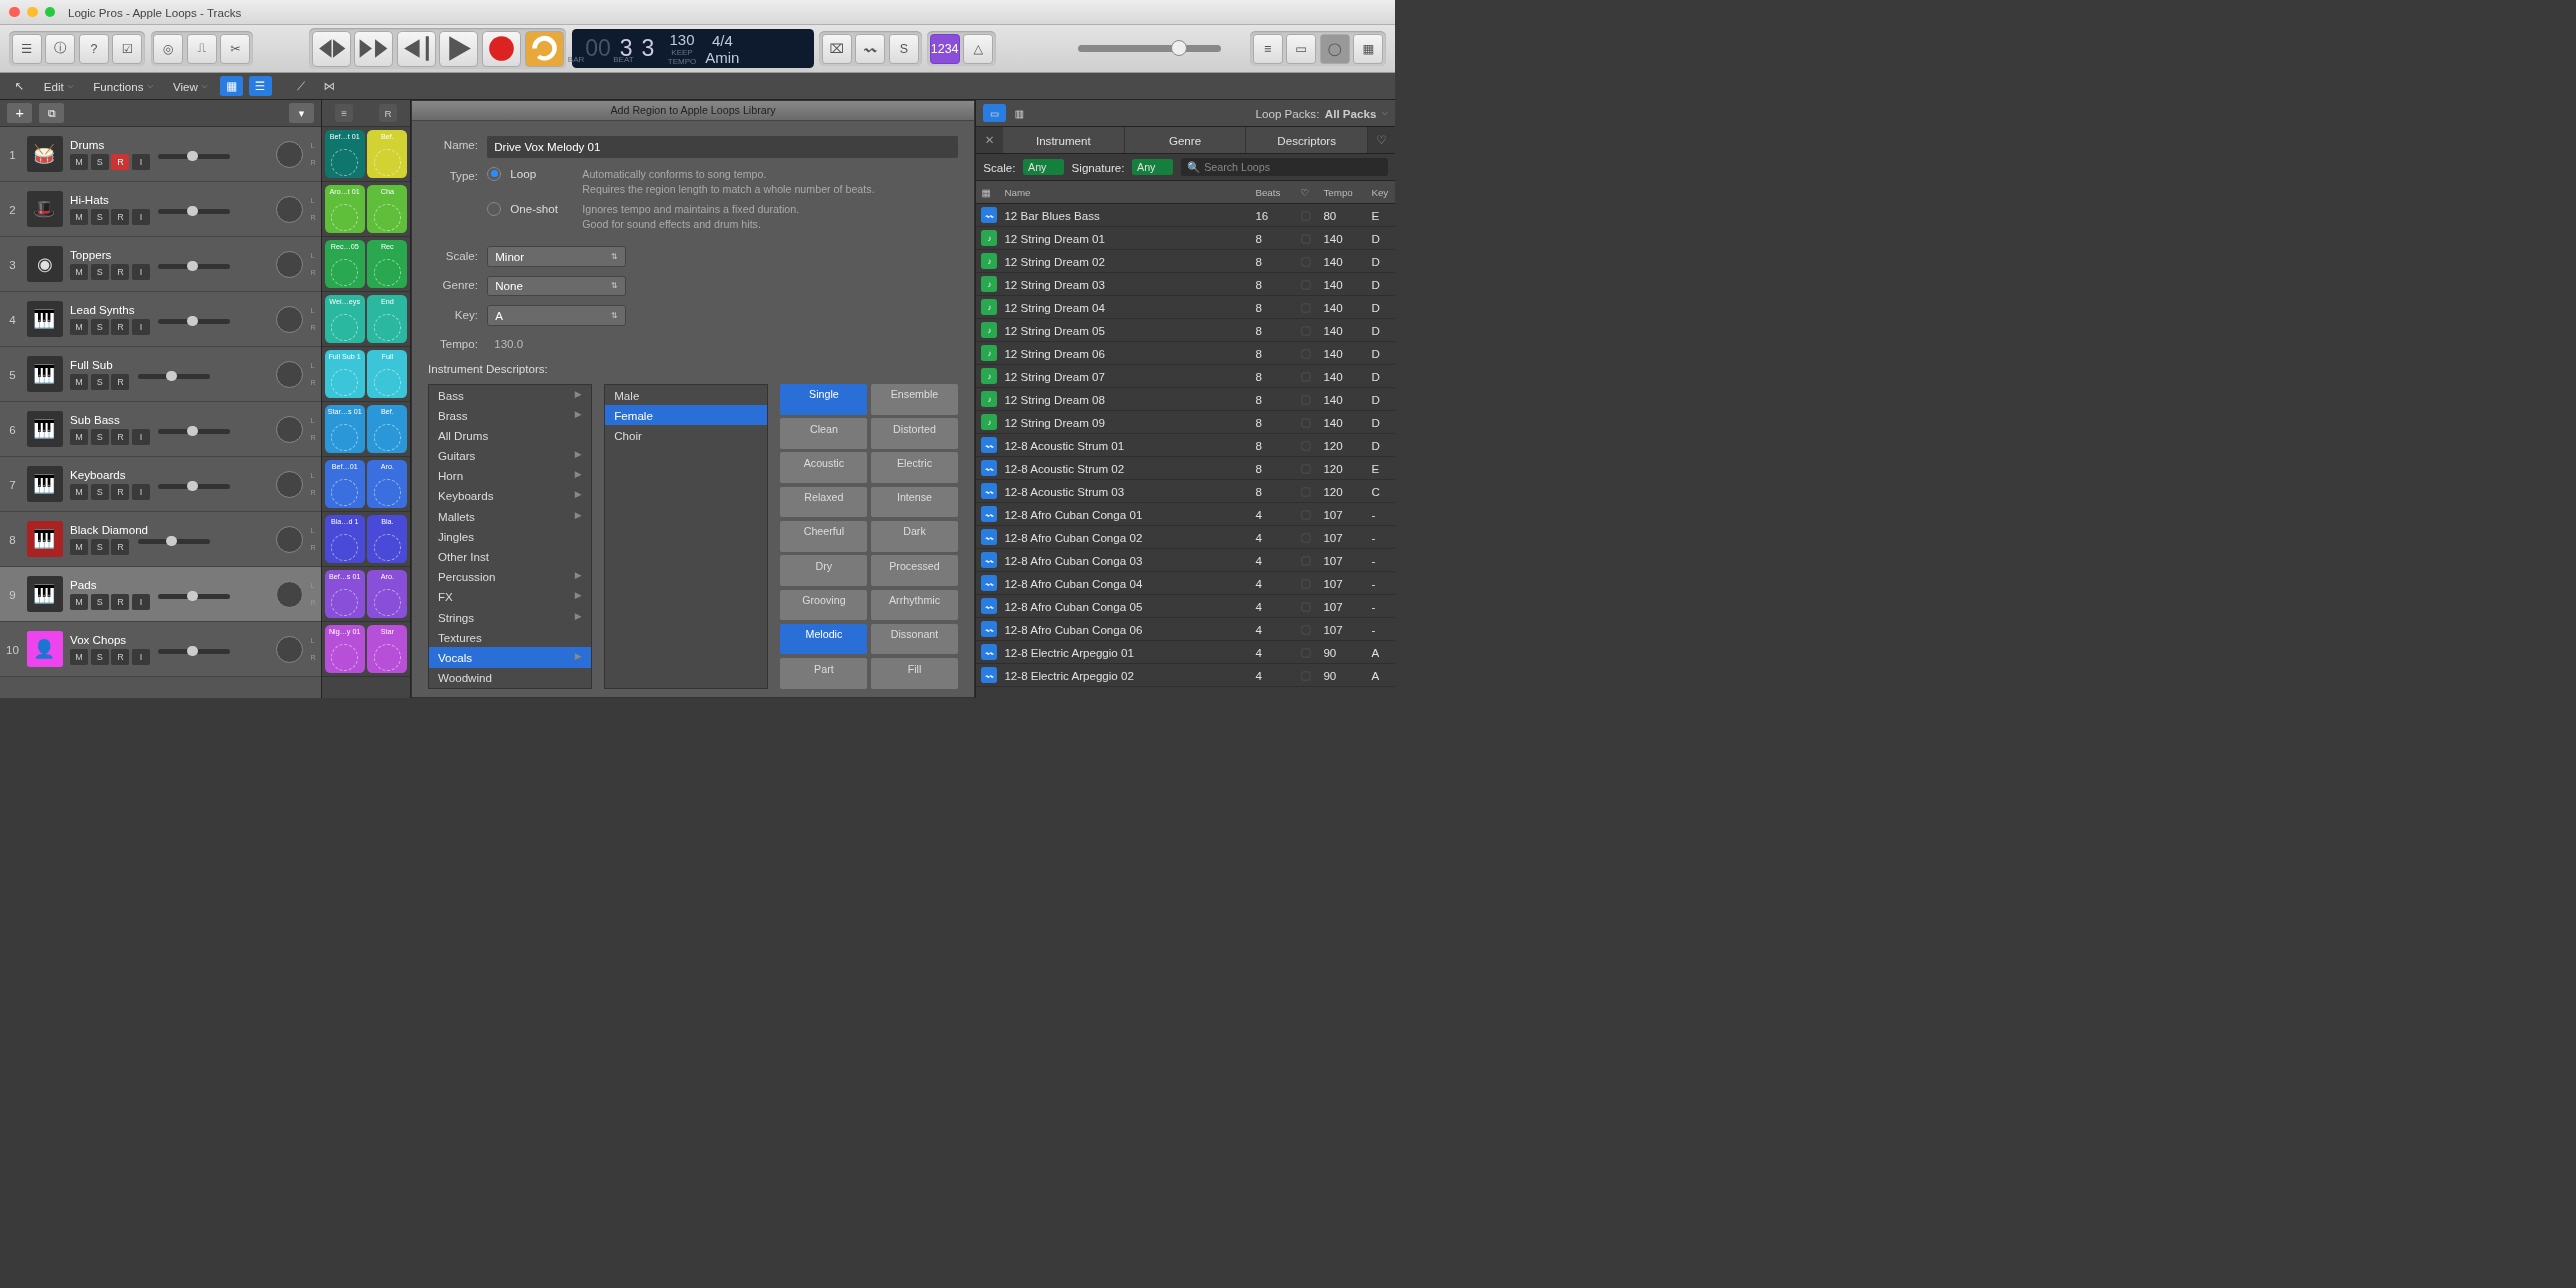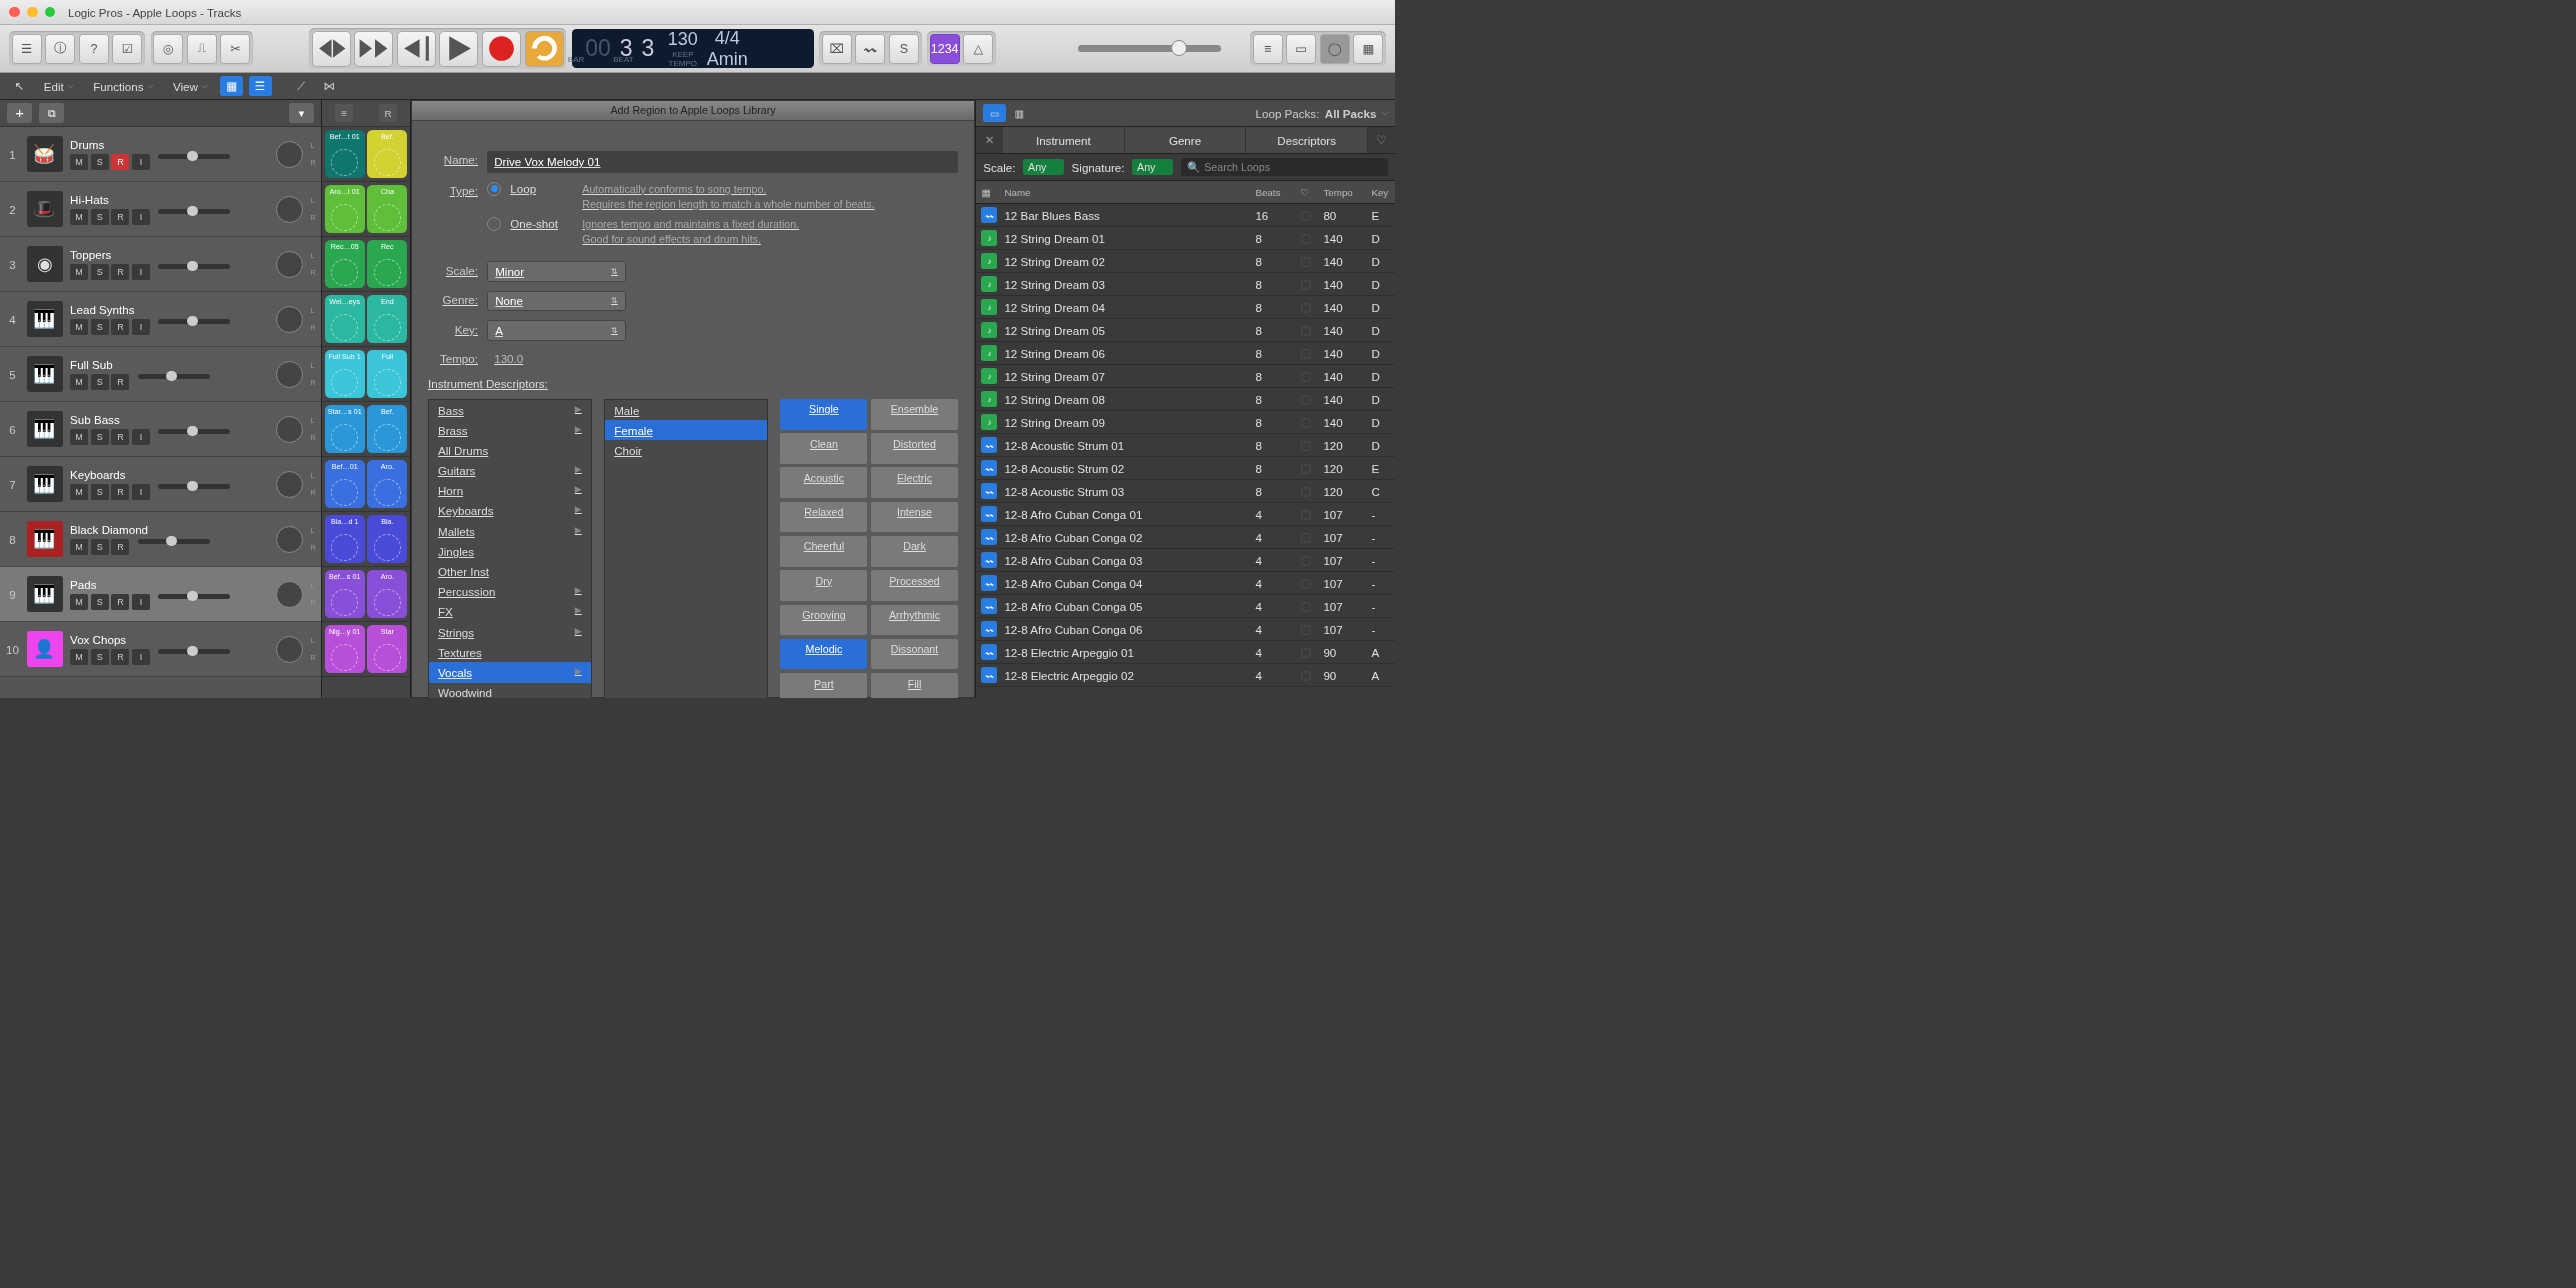--- a/index.html
+++ b/index.html
@@ -16,21 +16,21 @@
 .toolbar{height:48px;background:linear-gradient(#e4e4e4,#cfcfcf);display:flex;align-items:center;padding:0 9px;gap:5.4px;border-bottom:0.9px solid #999;}
 .tb-group{display:flex;gap:3.6px;background:#c8c8c8;padding:2.7px;border-radius:5.4px;box-shadow:inset 0 0.9px 1.8px rgba(0,0,0,.2);}
 .tb-btn{width:30px;height:30px;display:flex;align-items:center;justify-content:center;background:linear-gradient(#f5f5f5,#dcdcdc);border:0.9px solid #aaa;border-radius:3.6px;color:#555;font-size:12.5px;cursor:pointer;}
 .transport{display:flex;gap:3.6px;background:#c8c8c8;padding:2.7px;border-radius:5.4px;box-shadow:inset 0 0.9px 1.8px rgba(0,0,0,.2);}
 .trans-btn{width:39px;height:36px;display:flex;align-items:center;justify-content:center;background:linear-gradient(#f5f5f5,#dcdcdc);border:0.9px solid #aaa;border-radius:4.5px;color:#555;cursor:pointer;}
 .trans-btn.rec circle{fill:#d22;}
 .trans-btn.cycle{background:#e8a93a;}
 .lcd{width:242px;height:39px;background:#0e1a2e;border-radius:4.5px;display:flex;align-items:center;padding:0 9px;color:#bcd;}
 .lcd-num{font-size:23px;color:#ccd;font-weight:200;margin:0 4.5px;}
 .lcd-col{display:flex;flex-direction:column;align-items:center;font-size:8px;color:#678;margin-left:9px;}
-.lcd-col .v{font-size:18px;color:#bcd;}
+.lcd-col .v{font-size:15px;color:#bcd;}
 .tool-spacer{flex:1;}
 .master-vol{width:143px;height:7.2px;background:#888;border-radius:3.6px;position:relative;}
 .master-vol .knob{width:16px;height:16px;background:#eee;border:0.9px solid #888;border-radius:50%;position:absolute;top:-4.5px;left:65%;}
 .tb-btn.purple{background:#8a4fd8;color:#fff;border-color:#7a3fc8;}
 
 
 .toolbar2{height:27px;background:#4a4a4a;display:flex;align-items:center;padding:0 7.2px;gap:5.4px;border-bottom:0.9px solid #222;font-size:11.6px;}
 .menu-btn{color:#ddd;padding:2.7px 7.2px;cursor:pointer;display:flex;align-items:center;gap:3.6px;}
 .view-btn{width:23px;height:19.7px;display:flex;align-items:center;justify-content:center;border-radius:2.7px;cursor:pointer;color:#ccc;}
 .view-btn.active{background:#2a7de0;color:#fff;}
@@ -60,21 +60,21 @@
 .cellpane{width:89px;background:#444;border-right:0.9px solid #222;}
 .cell-head{height:27px;display:flex;align-items:center;justify-content:space-around;background:#4a4a4a;border-bottom:0.9px solid #333;}
 .cell-head .ico{width:18px;height:18px;display:flex;align-items:center;justify-content:center;background:#555;border-radius:2.7px;color:#ccc;font-size:9.8px;}
 .cellrow{height:55px;display:flex;gap:2.7px;padding:2.7px;border-bottom:0.9px solid #333;}
 .cell{flex:1;border-radius:5.4px;display:flex;flex-direction:column;align-items:center;justify-content:space-between;padding:2.7px;font-size:7.2px;color:#fff;overflow:hidden;}
 .cell .wv{width:27px;height:27px;border:0.9px dashed rgba(255,255,255,.5);border-radius:50%;}
 
 
 .dialog{width:564px;background:#5a5a5a;border:0.9px solid #333;border-radius:0;color:#ddd;}
 .dlg-title{height:19.7px;background:linear-gradient(#888,#6a6a6a);text-align:center;font-size:10.7px;line-height:19.7px;color:#222;border-bottom:0.9px solid #444;}
-.dlg-body{padding:30px 16px;text-decoration:underline;}
+.dlg-body{padding:15px 16px;}
 .dlg-row{display:flex;align-items:flex-start;margin-bottom:9px;gap:9px;}
 .dlg-label{width:50px;text-align:right;color:#ccc;font-size:11.6px;padding-top:2.7px;}
 .dlg-input{flex:1;background:#404040;border:none;color:#fff;padding:4.5px 7.2px;font-size:11.6px;border-radius:1.8px;}
 .radio-col{flex:1;}
 .radio-row{display:flex;gap:9px;margin-bottom:5.4px;}
 .radio{width:14.3px;height:14.3px;border-radius:50%;border:0.9px solid #888;display:inline-flex;align-items:center;justify-content:center;}
 .radio.on::after{content:"";width:7.2px;height:7.2px;background:#2a8cff;border-radius:50%;}
 .radio-desc{color:#aaa;font-size:10.7px;margin-left:2px;line-height:1.4;}
 .dlg-select{width:139px;background:#6a6a6a;border:0.9px solid #444;color:#fff;padding:2.7px 7.2px;border-radius:2.7px;display:flex;justify-content:space-between;align-items:center;font-size:11.6px;}
 .dlg-select .arr{font-size:8px;color:#ccc;}

